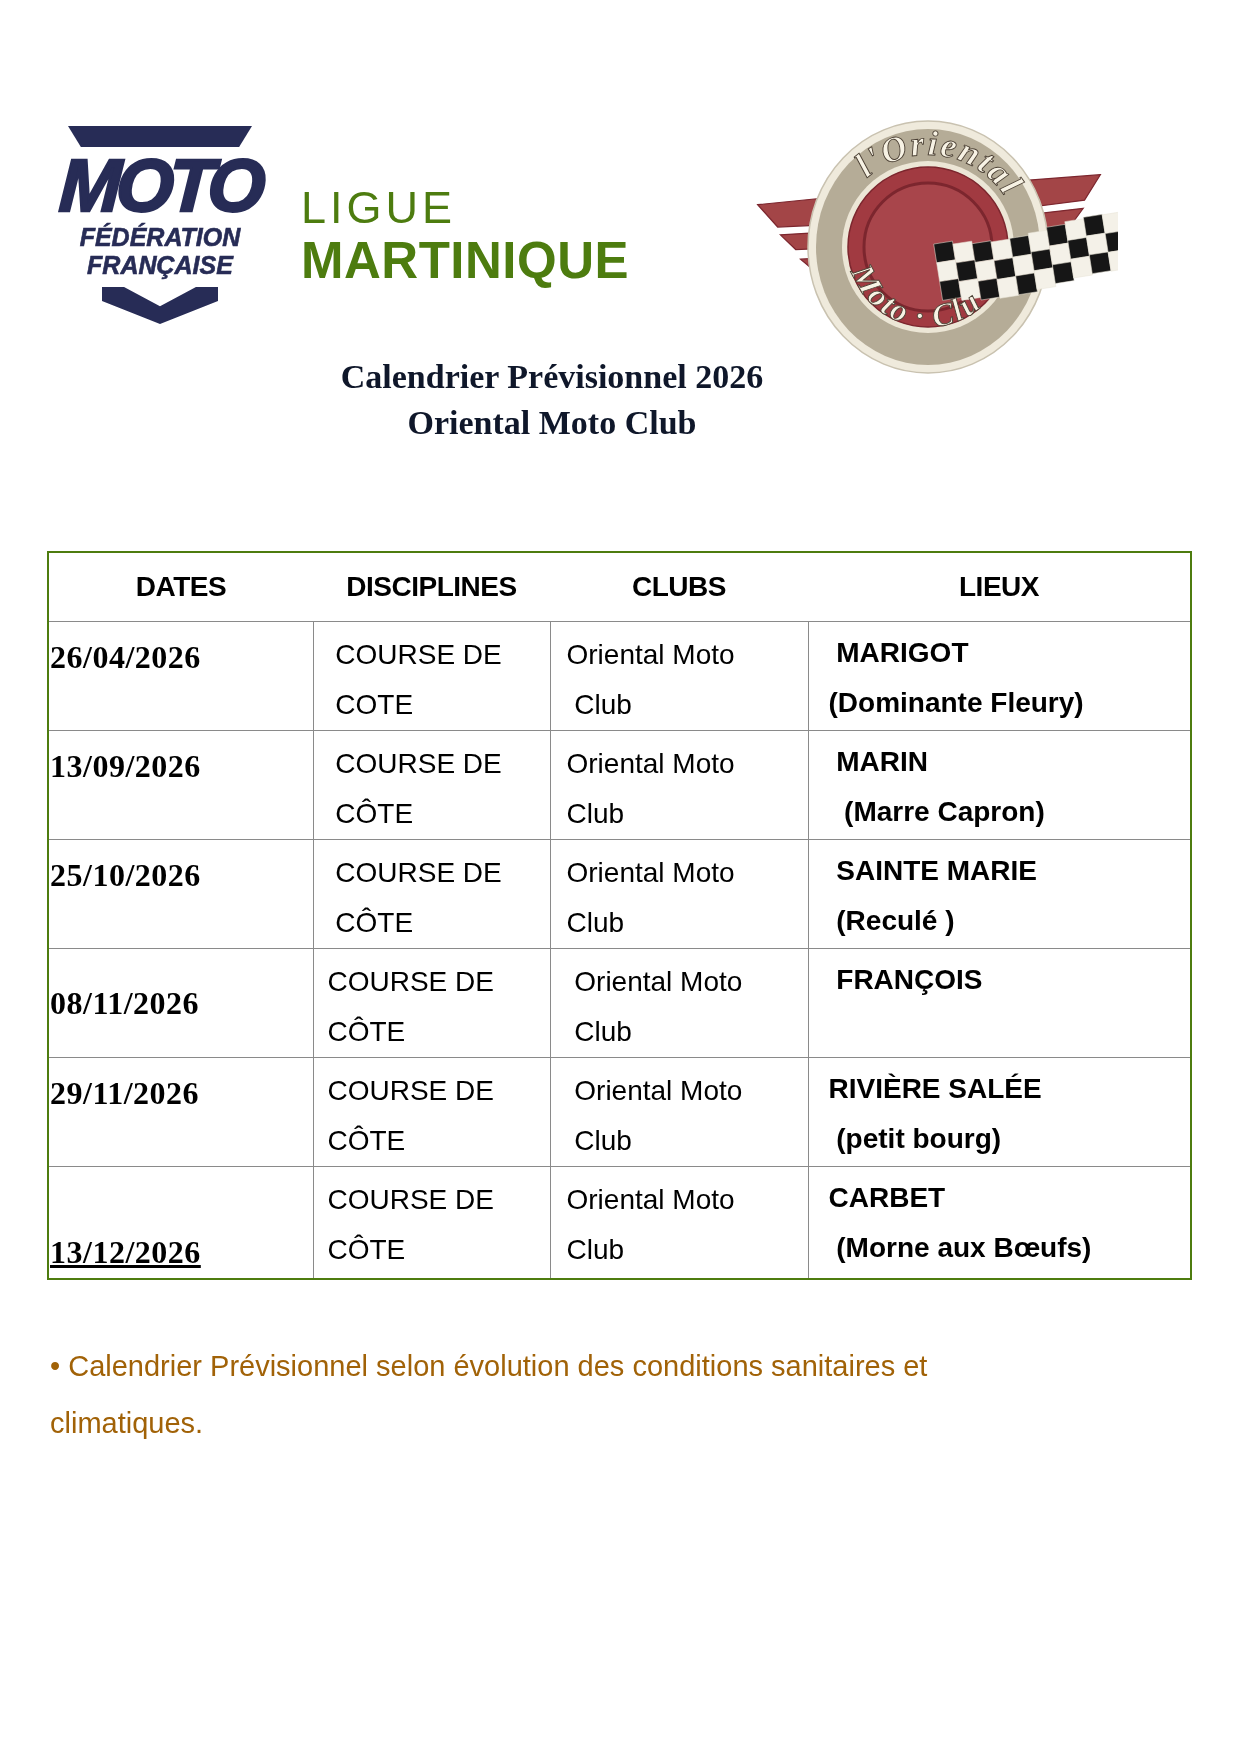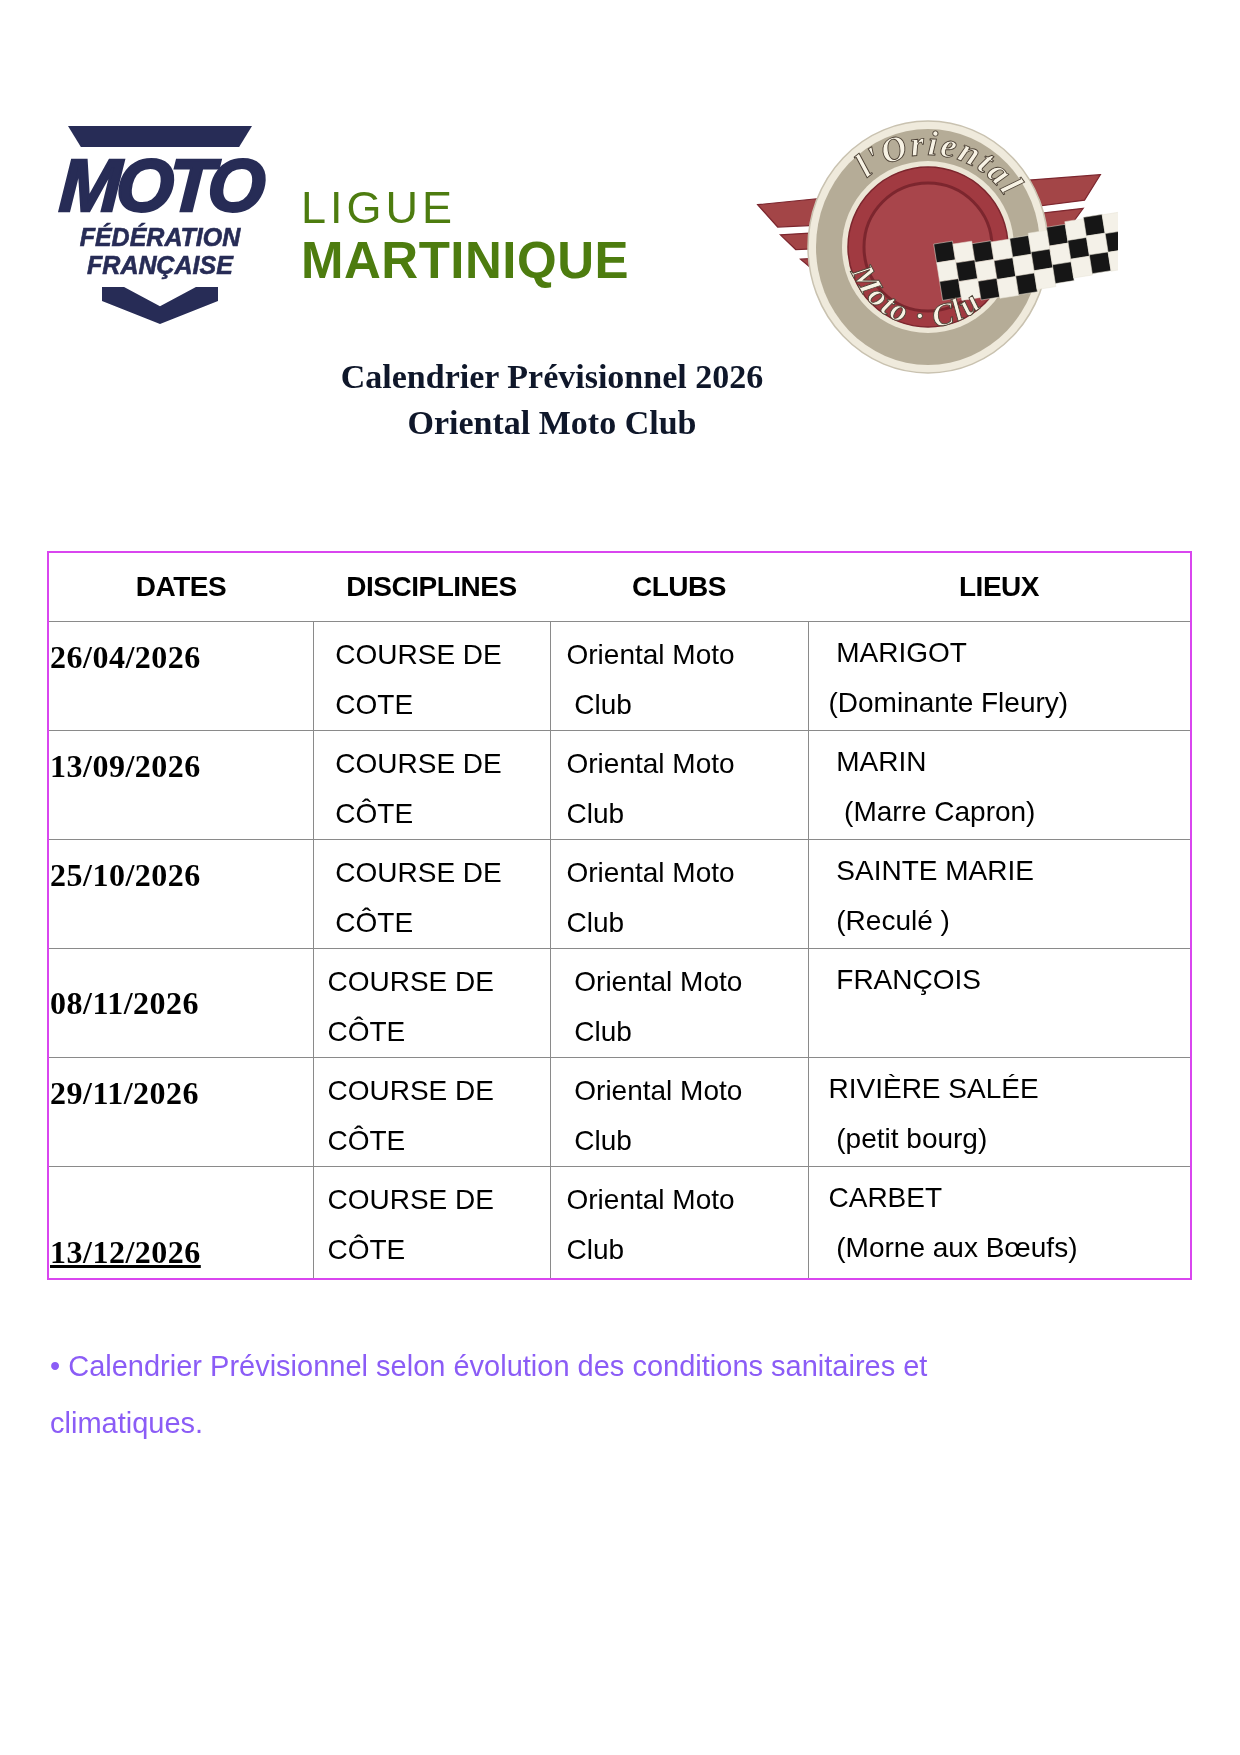--- a/index.html
+++ b/index.html
@@ -24,39 +24,39 @@
 
   
   .badge{position:absolute;left:750px;top:118px;}
 
   
   .title{position:absolute;left:52px;top:354px;width:1000px;text-align:center;
          font-family:"Liberation Serif",serif;font-weight:700;font-size:34px;line-height:46px;color:#0f172a;}
 
   
   .cal-table{position:absolute;left:47px;top:551px;width:1143px;border-collapse:collapse;
-             table-layout:fixed;border:2px solid #d946ef;}
+             table-layout:fixed;border:2px solid #4d7c0f;}
   .cal-table th{height:66px;font-size:28px;font-weight:700;letter-spacing:-0.5px;
                 text-align:center;vertical-align:middle;border:none;border-bottom:1px solid #8a8a8a;}
   .cal-table td{border:1px solid #8a8a8a;vertical-align:top;white-space:pre-wrap;
                 font-size:28px;line-height:50px;}
   .cal-table tbody tr{height:100px;}
   .cal-table tbody tr:first-child{height:104px;}
   .cal-table tbody tr:last-child{height:112px;}
   td.c-date{font-family:"Liberation Serif",serif;font-weight:700;font-size:32px;
             letter-spacing:0.5px;padding-top:10px;}
   td.c-disc{padding:8px 0 0 14px;}
   td.c-club{padding:8px 0 0 16px;}
-  td.c-lieu{padding:6px 16px 0 20px;}
+  td.c-lieu{padding:6px 16px 0 20px;font-weight:bold;}
   tr.row-mid td.c-date{vertical-align:middle;padding-top:0;}
   tr.row-bot td.c-date{vertical-align:bottom;padding-top:0;text-decoration:underline;}
 
   
   .footer-note{position:absolute;left:50px;top:1338px;width:948px;
-               font-size:29px;line-height:57px;color:#8b5cf6;}
+               font-size:29px;line-height:57px;color:#a16207;}
 </style>
 </head>
 <body>
 
 <div class="page">
 
   <div class="ffm">
     <div class="ffm-bar"></div>
     <div class="ffm-word">MOTO</div>
     <div class="ffm-sub1">FÉDÉRATION</div>

